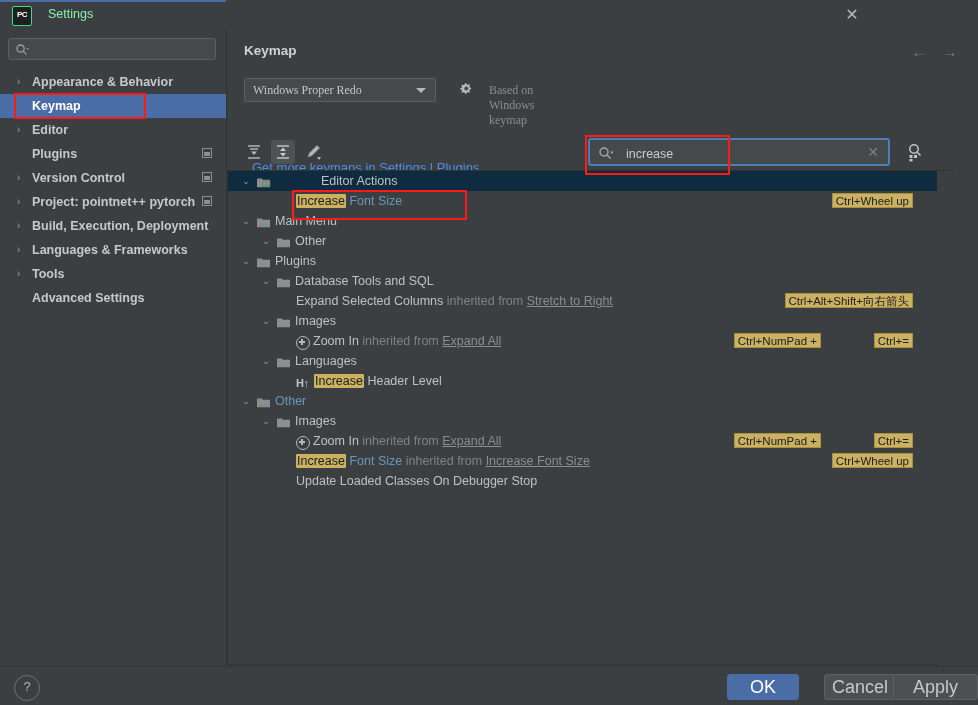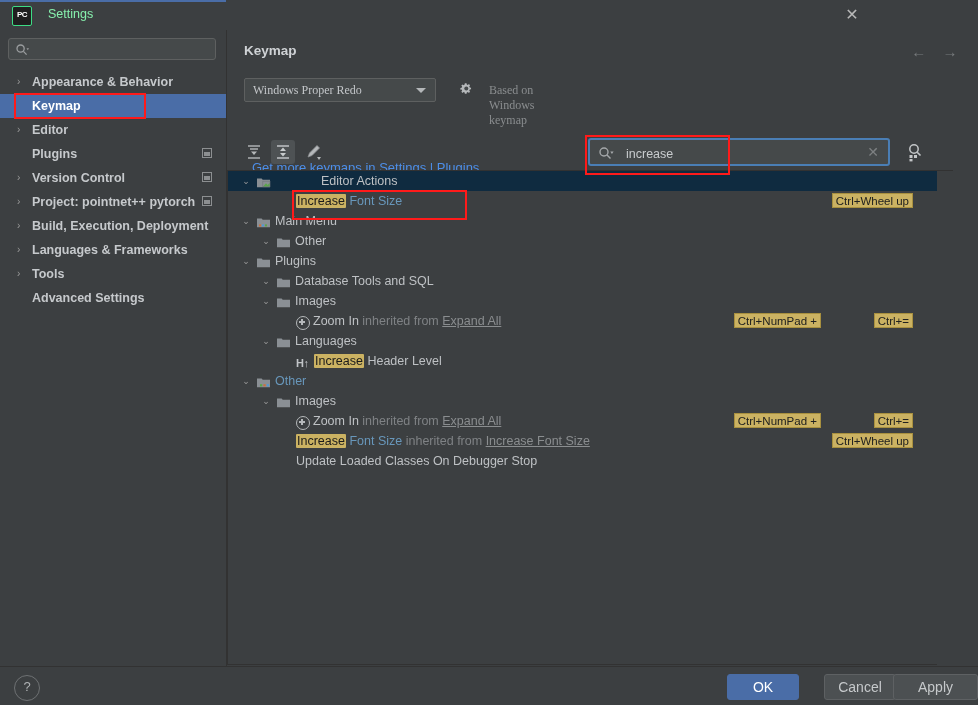--- a/index.html
+++ b/index.html
@@ -99,21 +99,21 @@
   .plusic{position:relative;width:12px;height:12px;border:1.3px solid #b5b8ba;border-radius:50%;}
   .plusic::before{content:"";position:absolute;left:2px;top:4.3px;width:6px;height:1.3px;background:#b5b8ba;}
   .plusic::after{content:"";position:absolute;left:4.3px;top:2px;width:1.3px;height:6px;background:#b5b8ba;}
   .hup{font-size:11px;font-weight:bold;color:#c2c5c8;letter-spacing:-0.5px;}
 
   
   .footer{position:absolute;left:0;top:666px;width:978px;height:39px;background:#3c3f41;
           border-top:1px solid #323232;}
   .help{position:absolute;left:14px;top:8px;width:24px;height:24px;border:1px solid #6e7173;
         border-radius:50%;text-align:center;line-height:22px;font-size:13px;color:#b0b3b5;cursor:pointer;}
-  .btn{position:absolute;top:7px;height:26px;line-height:24px;text-align:center;font-size:14px;
+  .btn{position:absolute;top:7px;height:26px;line-height:24px;text-align:center;font-size:18px;
        border-radius:3px;box-sizing:border-box;cursor:pointer;}
   .btn.ok{left:727px;width:72px;background:#4a6da7;border:1px solid #4a6da7;color:#ffffff;}
   .btn.cancel{left:810px;width:72px;background:#4c5052;border:1px solid #5e6163;color:#c6c9cb;margin-left:14px;}
   .btn.apply{left:893px;width:85px;background:#4c5052;border:1px solid #5e6163;color:#c6c9cb;}
 
   
   .redbox{position:absolute;border:2.5px solid #ff1a1a;box-sizing:border-box;pointer-events:none;}
 </style>
 </head>
 <body>
@@ -260,20 +260,24 @@
           <span class="tlabel" style="left: 47px;"><span>Plugins</span></span>
         </div>
         <div class="trow">
           <span class="tw" style="left: 32px;">⌄</span>
           <span class="ticon" style="left: 48px;"><svg width="15" height="13" viewBox="0 0 15 13">
               <path d="M1 2.4h4.6l1.1 1.3H14v7.6H1z" fill="#8a8f94"></path>
             </svg></span>
           <span class="tlabel" style="left: 67px;"><span>Database Tools and SQL</span></span>
         </div>
         <div class="trow">
+          <span class="tlabel" style="left: 68px;"><span>Expand Selected Columns</span><span class="dim"> inherited from </span><span class="udl">Stretch to Right</span></span>
+          <span class="sc" style="right: 25px;">Ctrl+Alt+Shift+向右箭头</span>
+        </div>
+        <div class="trow">
           <span class="tw" style="left: 32px;">⌄</span>
           <span class="ticon" style="left: 48px;"><svg width="15" height="13" viewBox="0 0 15 13">
               <path d="M1 2.4h4.6l1.1 1.3H14v7.6H1z" fill="#8a8f94"></path>
             </svg></span>
           <span class="tlabel" style="left: 67px;"><span>Images</span></span>
         </div>
         <div class="trow">
           <span class="ticon" style="left: 68px; top: 5px;">
             <span class="plusic" style="display: block;"></span>
           </span>

